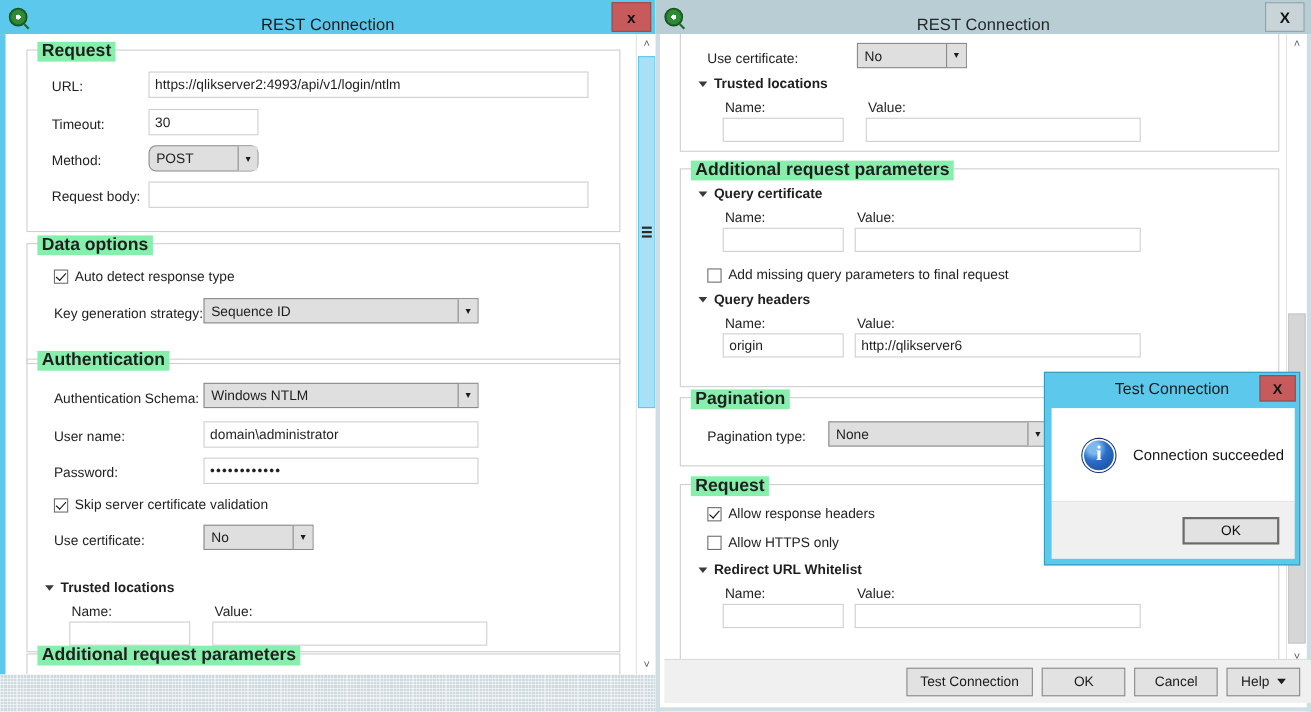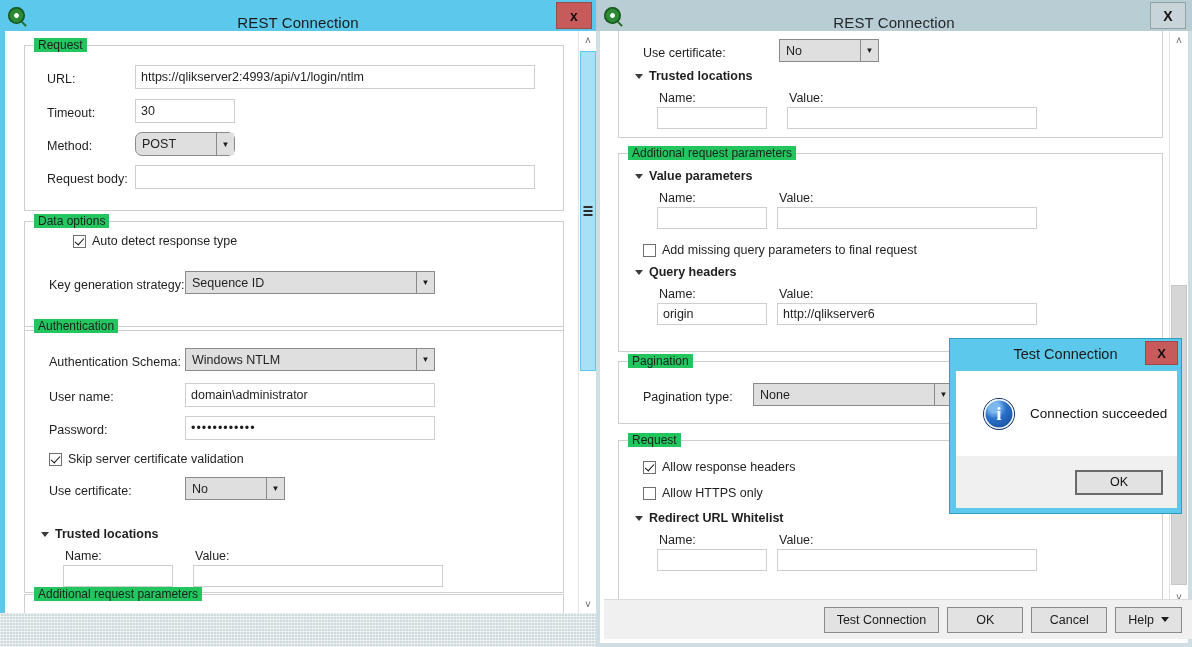--- a/index.html
+++ b/index.html
@@ -90,22 +90,22 @@
   .thumb.blue { background: #a8e1f5; border: 1px solid #5bc8ec; }
   .thumb.grey { background: #d6d6d6; border: 1px solid #c6c6c6; }
   .grip { position: absolute; left: 50%; transform: translateX(-50%); top: 50%; margin-top: -5px; }
   .grip i { display: block; width: 9px; height: 2px; background: #2b2b2b; margin-bottom: 2px; }
 
   
   .group {
     position: absolute; border: 1px solid #cfcfcf; border-radius: 0;
   }
   .group > .legend {
-    position: absolute; top: -8px; left: 9px; background: #22c55e;
-    padding: 0 4px; font-size: 12px; color: #1f1f1f; white-space: nowrap;
+    position: absolute; top: -8px; left: 9px; background: #86efac;
+    padding: 0 4px; font-size: 16px; color: #1f1f1f; white-space: nowrap; font-weight: bold;
   }
   .lbl {
     position: absolute; font-size: 12.5px; color: #1f1f1f; white-space: nowrap;
   }
   .txt {
     position: absolute; border: 1px solid #cfcfcf; background: #ffffff;
     font-size: 12.5px; color: #1f1f1f; padding: 0 5px;
     display: flex; align-items: center; white-space: nowrap; overflow: hidden;
   }
   .combo {
@@ -226,21 +226,21 @@
           <div class="combo" style="left:110px; top:86px; width:100px; height:24px;border-radius:7px;">
             <span class="val">POST</span>
             <span class="arw">▼</span>
           </div>
           <span class="lbl" style="left:22px; top:126px;">Request body:</span>
           <div class="txt" style="left:110px; top:119px; width:400px; height:24px;"></div>
         </div>
 
         <div class="group" style="left:14px; top:190px; width:540px; height:110px;">
           <span class="legend">Data options</span>
-          <div class="chk" style="left:24px; top:12px;margin-left:24px;">
+          <div class="chk" style="left:24px; top:22px;">
             <span class="box on"></span>
             <span class="t">Auto detect response type</span>
           </div>
           <span class="lbl" style="left:24px; top:56px;">Key generation strategy:</span>
           <div class="combo" style="left:160px; top:49px; width:250px; height:23px;align-items:center;">
             <span class="val">Sequence ID</span>
             <span class="arw">▼</span>
           </div>
         </div>
 
@@ -323,21 +323,21 @@
           <span class="lbl" style="left:170px; top:119px;">Value:</span>
           <div class="txt" style="left:38px; top:135px; width:110px; height:22px;"></div>
           <div class="txt" style="left:168px; top:135px; width:250px; height:22px;"></div>
         </div>
 
         <div class="group" style="left:14px; top:122px; width:545px; height:199px;">
           <span class="legend">Additional request parameters</span>
 
           <div class="tri" style="left:16px; top:15px;">
             <span class="caret"></span>
-            <span class="t">Value parameters</span>
+            <span class="t">Query certificate</span>
           </div>
           <span class="lbl" style="left:40px; top:37px;">Name:</span>
           <span class="lbl" style="left:160px; top:37px;">Value:</span>
           <div class="txt" style="left:38px; top:53px; width:110px; height:22px;"></div>
           <div class="txt" style="left:158px; top:53px; width:260px; height:22px;"></div>
 
           <div class="chk" style="left:24px; top:89px;">
             <span class="box"></span>
             <span class="t">Add missing query parameters to final request</span>
           </div>

